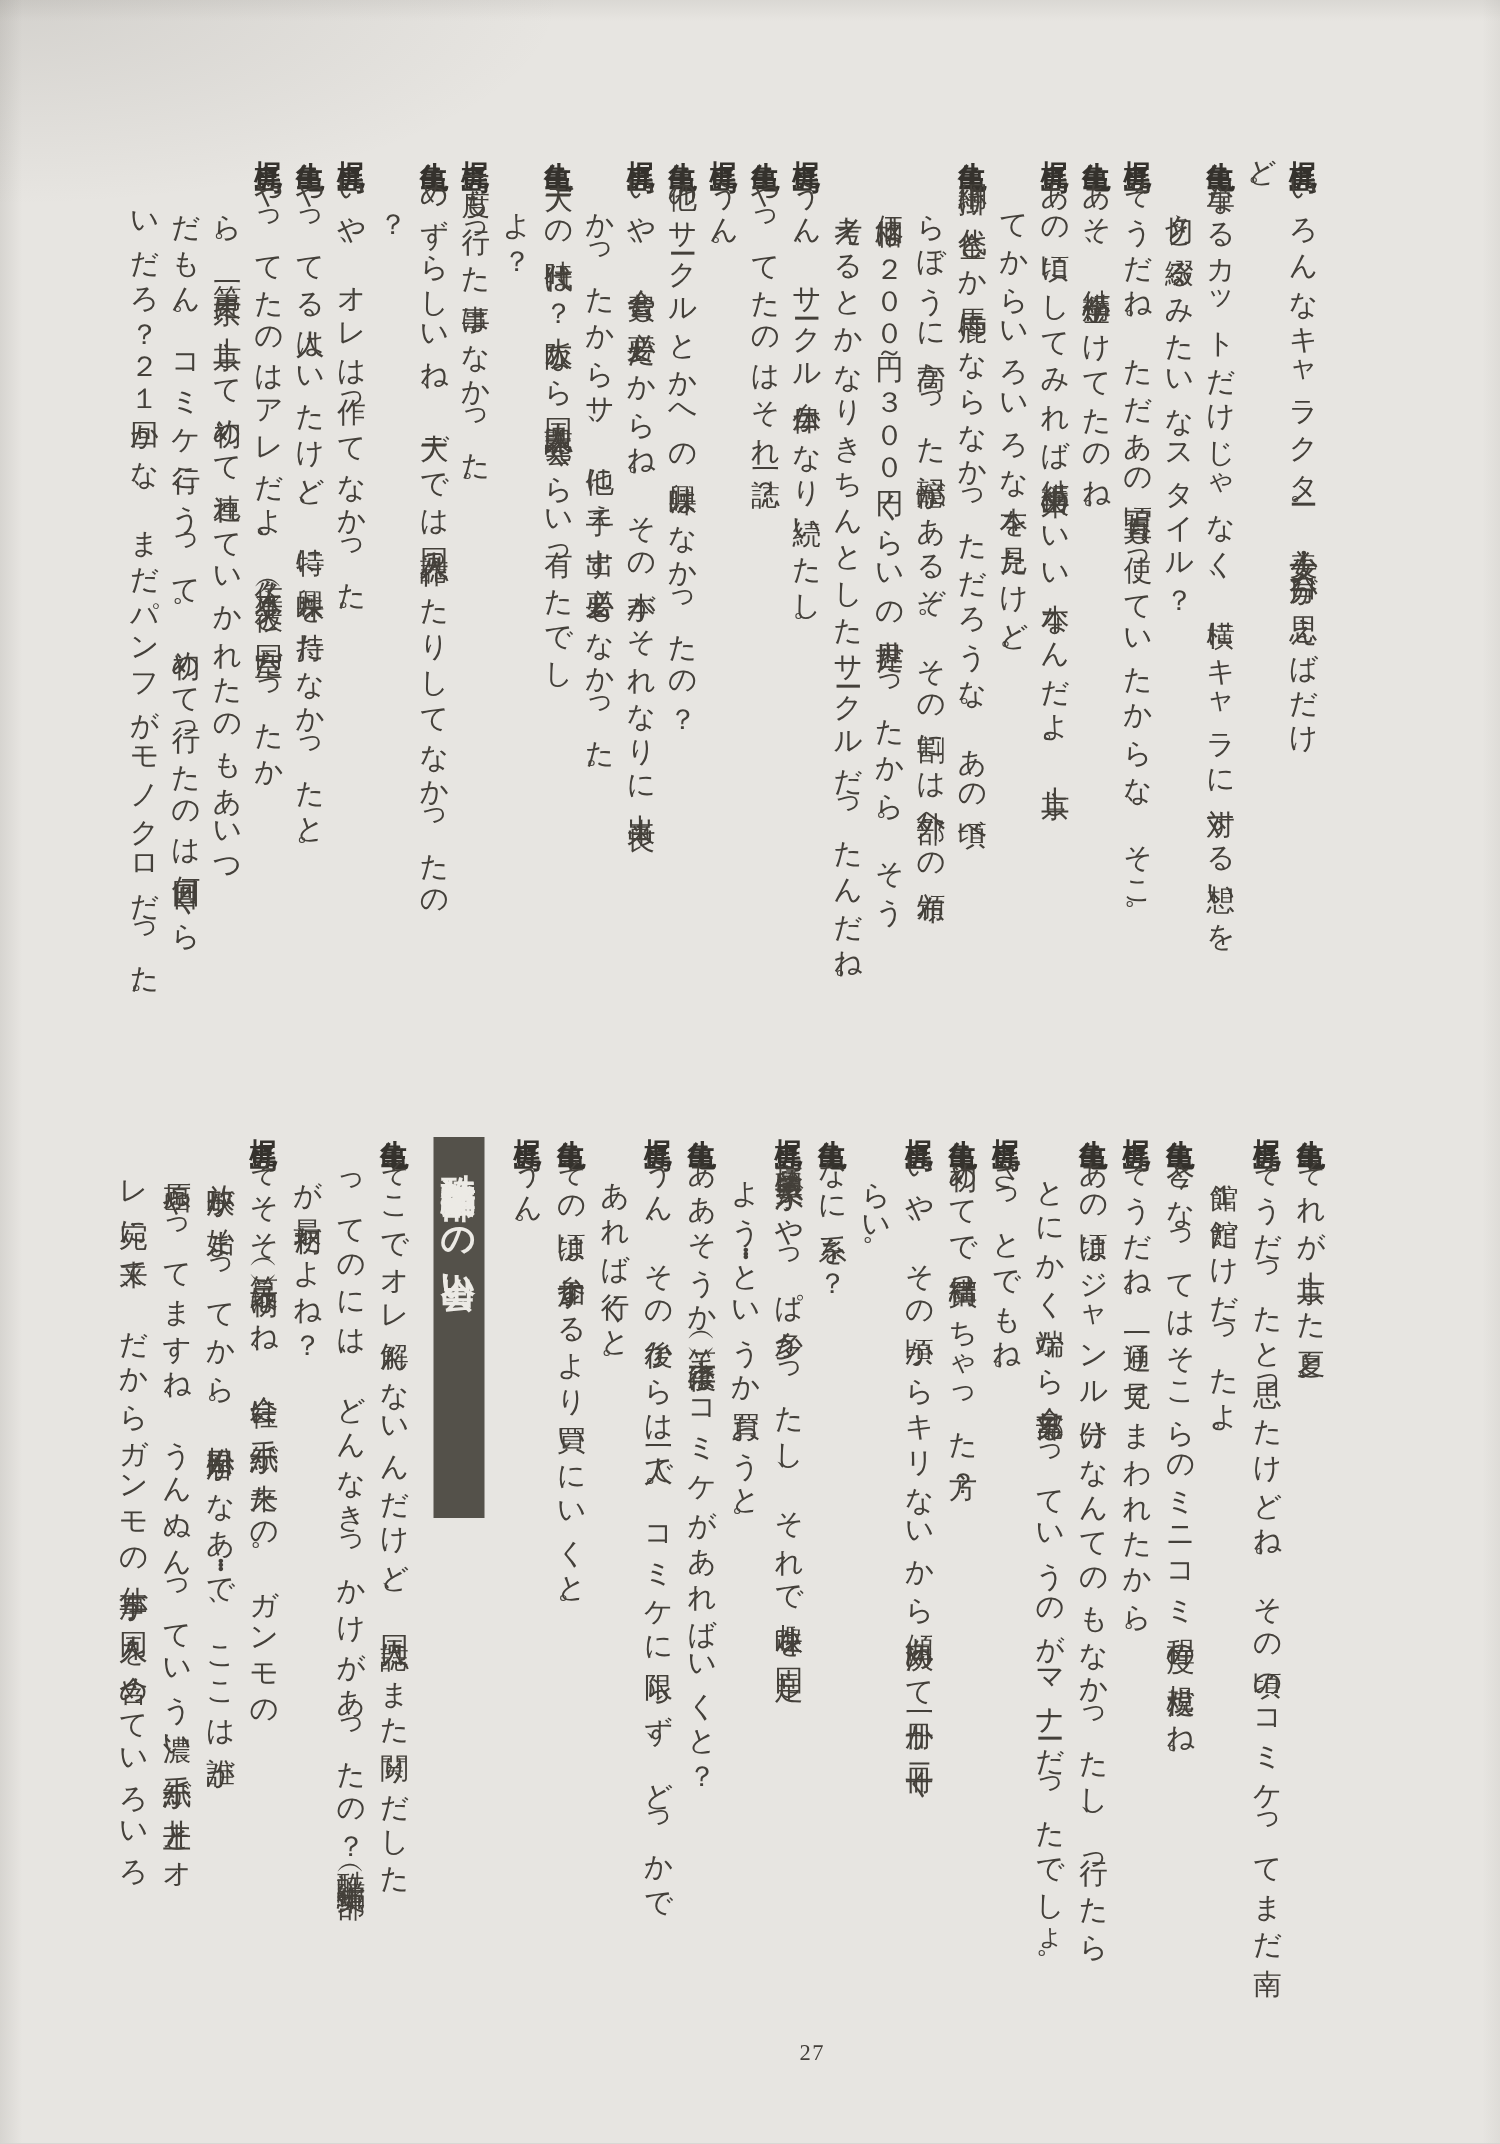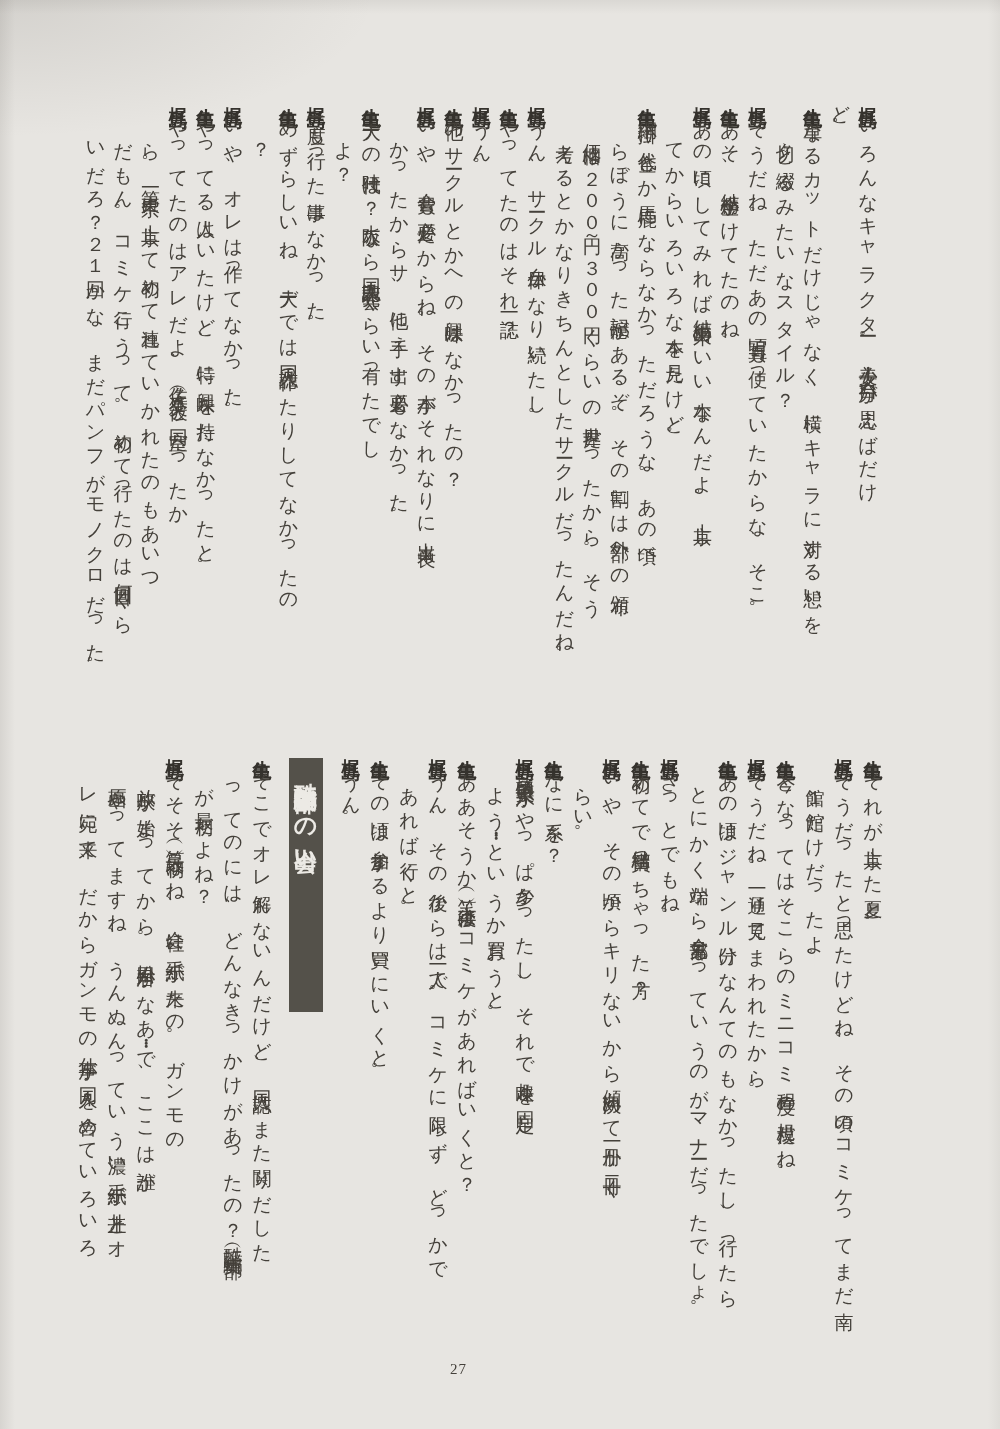--- a/index.html
+++ b/index.html
@@ -44,21 +44,21 @@
     font-family:"Liberation Sans","DejaVu Sans",sans-serif;
     font-weight:700;
     font-size:23px;
     letter-spacing:2px;
     line-height:34px;
     padding-top:6px;
     box-sizing:border-box;
   }
   .page-number{
     position:absolute;top:1361px;left:450px;width:100px;
-    text-align:left;font-size:15px;letter-spacing:1px;
+    text-align:right;font-size:15px;letter-spacing:1px;
     color:var(--ink,#44403a);
     font-family:"Liberation Serif","DejaVu Serif",serif;
   }
 </style>
 </head>
 <body>
 
 <div class="page" style="--paper: #e7e5e1; --ink: #44403a; --spk: #35322d; --hbg: #54514a; --htx: #eceae5;">
   <div id="top-block" class="block">
       <div class="line"><span class="spk">梶島</span><span>いろんなキャラクター。美少女・・・自分が思えばだけ</span></div>

